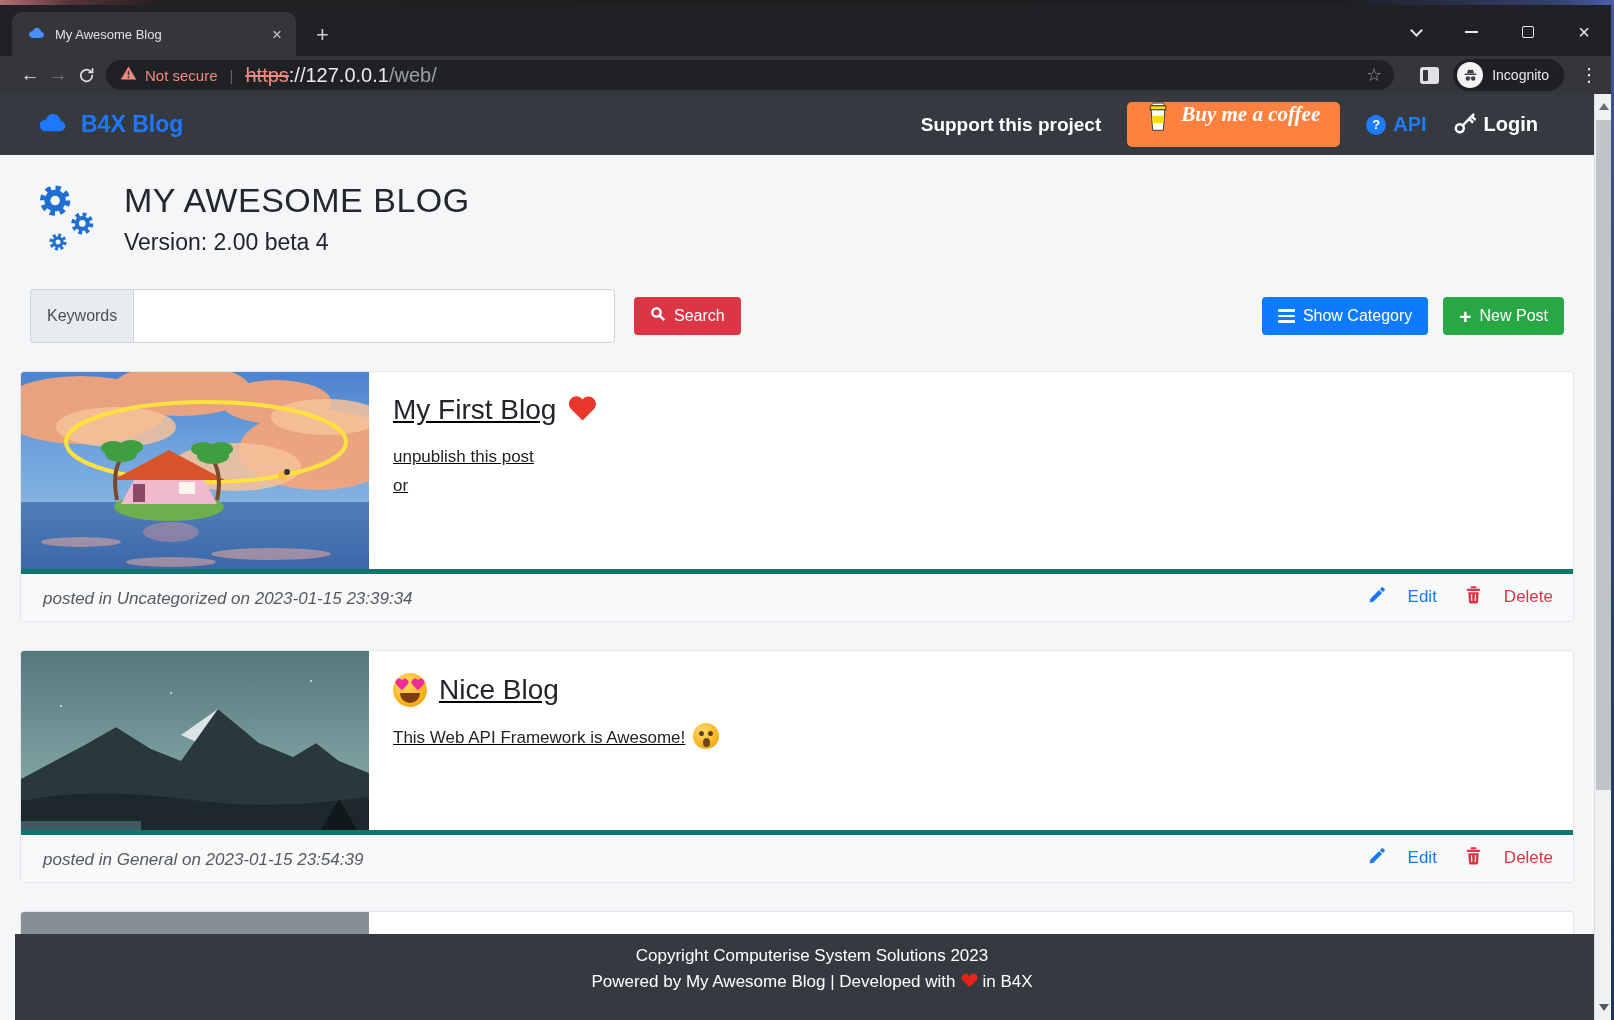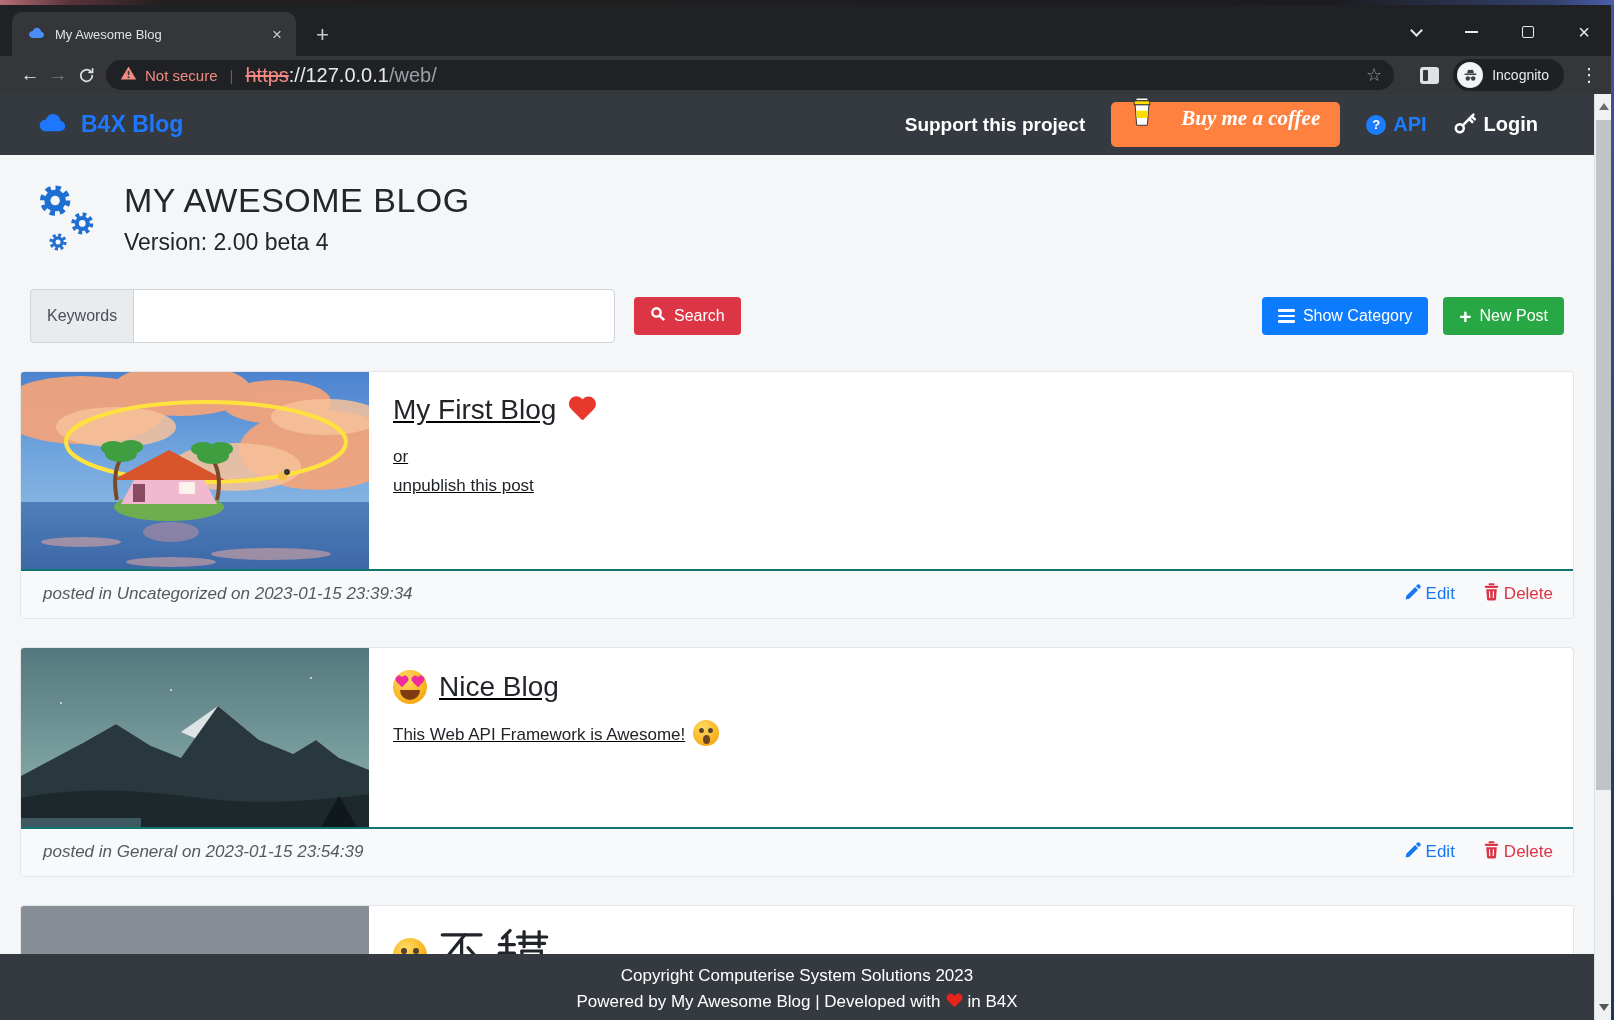--- a/index.html
+++ b/index.html
@@ -49,21 +49,21 @@
 
   
   .viewport { position:absolute; top:94px; left:0; width:1594px; height:926px; background:#f5f6f8; overflow:hidden; }
 
   
   .site-navbar { height:61px; background:#343a40; display:flex; align-items:center; padding:0 56px 0 38px; }
   .brand { display:flex; align-items:center; gap:14px; }
   .brand-text { color:#1d78ff; font-size:23px; font-weight:bold; }
   .nav-right { margin-left:auto; display:flex; align-items:center; gap:26px; }
   .support-text { color:#fff; font-size:19px; font-weight:bold; }
-  .coffee-btn { background:#ff8140; height:45px; border-radius:5px; display:flex; align-items:flex-end; gap:28px; padding:16px 20px; }
+  .coffee-btn { background:#ff8140; height:45px; border-radius:5px; display:flex; align-items:flex-start; gap:12px; padding:0 20px; }
   .coffee-text { color:#fff; font-size:21px; font-style:italic; font-weight:bold; font-family:"Liberation Serif","DejaVu Serif",serif; }
   .api-group,.login-group { display:flex; align-items:center; gap:7px; }
   .q-circle { width:20px; height:20px; border-radius:50%; background:#1d7dff; color:#fff; font-size:13px; font-weight:bold;
     display:flex; align-items:center; justify-content:center; }
   .api-text { color:#1d7dff; font-size:20px; font-weight:bold; }
   .login-text { color:#fff; font-size:20px; font-weight:bold; }
 
   
   .page-header { display:flex; padding:24px 30px 0 33px; }
   .header-text { margin-left:21px; padding-top:2px; }
@@ -87,24 +87,24 @@
 
   
   .card { background:#fff; border:1px solid #e2e6ea; border-radius:4px; margin:28px 20px 0 20px; overflow:hidden; }
   .card:first-of-type { margin-top:29px; }
   .card-row { display:flex; }
   .card-img { width:348px; flex:0 0 348px; position:relative; overflow:hidden; }
   .card-img svg { display:block; }
   .card-body { flex:1; padding:22px 24px;text-decoration:underline; }
   .post-title { font-size:28px; font-weight:400; color:#212529; display:flex; align-items:center; gap:12px; }
   .post-text { margin-top:16px; font-size:17px; color:#212529; line-height:1.72; }
-  .card-footer { background:#f8f9fa; border-top:2px solid #0f766e; padding:11px 20px 12px 12px; display:flex; align-items:center; }
+  .card-footer { background:#f8f9fa; border-top:5px solid #0f766e; padding:11px 20px 12px 12px; display:flex; align-items:flex-end; }
   .meta { font-style:italic; color:#55595c; font-size:17px; }
   .links { margin-left:auto; display:flex; align-items:center; gap:28px; }
-  .link { display:flex; align-items:center; gap:4px; font-size:17px; }
+  .link { display:flex; align-items:center; gap:22px; font-size:17px; }
   .link.edit { color:#1778f2; }
   .link.delete { color:#dc3545; }
 
   
   .css-heart { position:relative; display:inline-block; width:1em; height:.95em; }
   .css-heart::before,.css-heart::after { content:""; position:absolute; top:0; width:.54em; height:.85em;
     border-radius:.28em .28em 0 0; background:currentColor; }
   .css-heart::before { left:.5em; transform:rotate(-45deg); transform-origin:0 100%; }
   .css-heart::after  { left:0; transform:rotate(45deg); transform-origin:100% 100%; }
   .emoji { display:inline-block; position:relative; border-radius:50%;
@@ -115,21 +115,21 @@
   .heart-eyes .he { position:absolute; color:#ee2c9c; font-size:13px; top:6px; }
   .heart-eyes .he.l { left:2px; } .heart-eyes .he.r { left:18px; }
   .heart-eyes .mouth { position:absolute; left:7px; bottom:4px; width:20px; height:10px; background:#7c3b12; border-radius:0 0 11px 11px; }
   .astonished .eye { width:4.5px; height:5px; } .astonished .eye.l { left:6px; top:8px; } .astonished .eye.r { left:15px; top:8px; }
   .astonished .mouth { position:absolute; left:9.5px; bottom:2.5px; width:7px; height:9px; background:#6b4423; border-radius:50%; }
   .zipper .eye { width:5.5px; height:6px; } .zipper .eye.l { left:8px; top:10px; } .zipper .eye.r { left:20px; top:10px; }
   .zipper .zip { position:absolute; left:4px; bottom:5px; width:26px; height:7px; background:#5d5371; border-radius:3.5px;
     background-image:repeating-linear-gradient(90deg, rgba(255,255,255,.8) 0 1.5px, transparent 1.5px 4.5px); }
 
   
-  .site-footer { position:absolute; bottom:0; left:0; width:1594px; height:66px; background:#343a40; color:#fff;
+  .site-footer { position:absolute; bottom:0; left:15px; width:1594px; height:86px; background:#343a40; color:#fff;
     text-align:center; font-size:17px; padding-top:9px; line-height:26px; z-index:10; }
   .footer-heart { color:#e8231a; font-size:15px; display:inline-block; vertical-align:-1px; margin:0 6px; }
 
   
   .scrollbar { position:absolute; top:94px; left:1594px; width:17px; height:926px; background:#f0f1f3; border-left:1px solid #dcdee1; z-index:40; }
   .sb-thumb { position:absolute; top:26px; left:1px; width:15px; height:670px; background:#c1c4c7; }
   .sb-up,.sb-down { position:absolute; left:4px; width:0; height:0; border-left:5px solid transparent; border-right:5px solid transparent; }
   .sb-up { top:9px; border-bottom:7px solid #6b6e71; }
   .sb-down { bottom:9px; border-top:7px solid #55585a; }
 </style>
@@ -344,22 +344,22 @@
                 <ellipse cx="150" cy="190" rx="45" ry="5"></ellipse>
             </g>
           </svg>
         </div>
         <div class="card-body">
           <div class="post-title">
             <span>My First Blog</span>
             <span class="css-heart" style="color:#e8382b;font-size:27px"></span>
           </div>
           <div class="post-text">
+            <div>unpublish this post</div>
             <div>or</div>
-            <div>unpublish this post</div>
           </div>
         </div>
       </div>
       <div class="card-footer">
         <span class="meta" style="margin-left:10px">posted in Uncategorized on 2023-01-15 23:39:34</span>
         <div class="links">
           <span class="link edit">
             <span>
               <svg width="18" height="18" viewBox="0 0 20 20" fill="#1778f2">
                   <path d="M2.6 14.1 12.3 4.4l3.3 3.3-9.7 9.7-4.1.8.8-4.1Z"></path>

